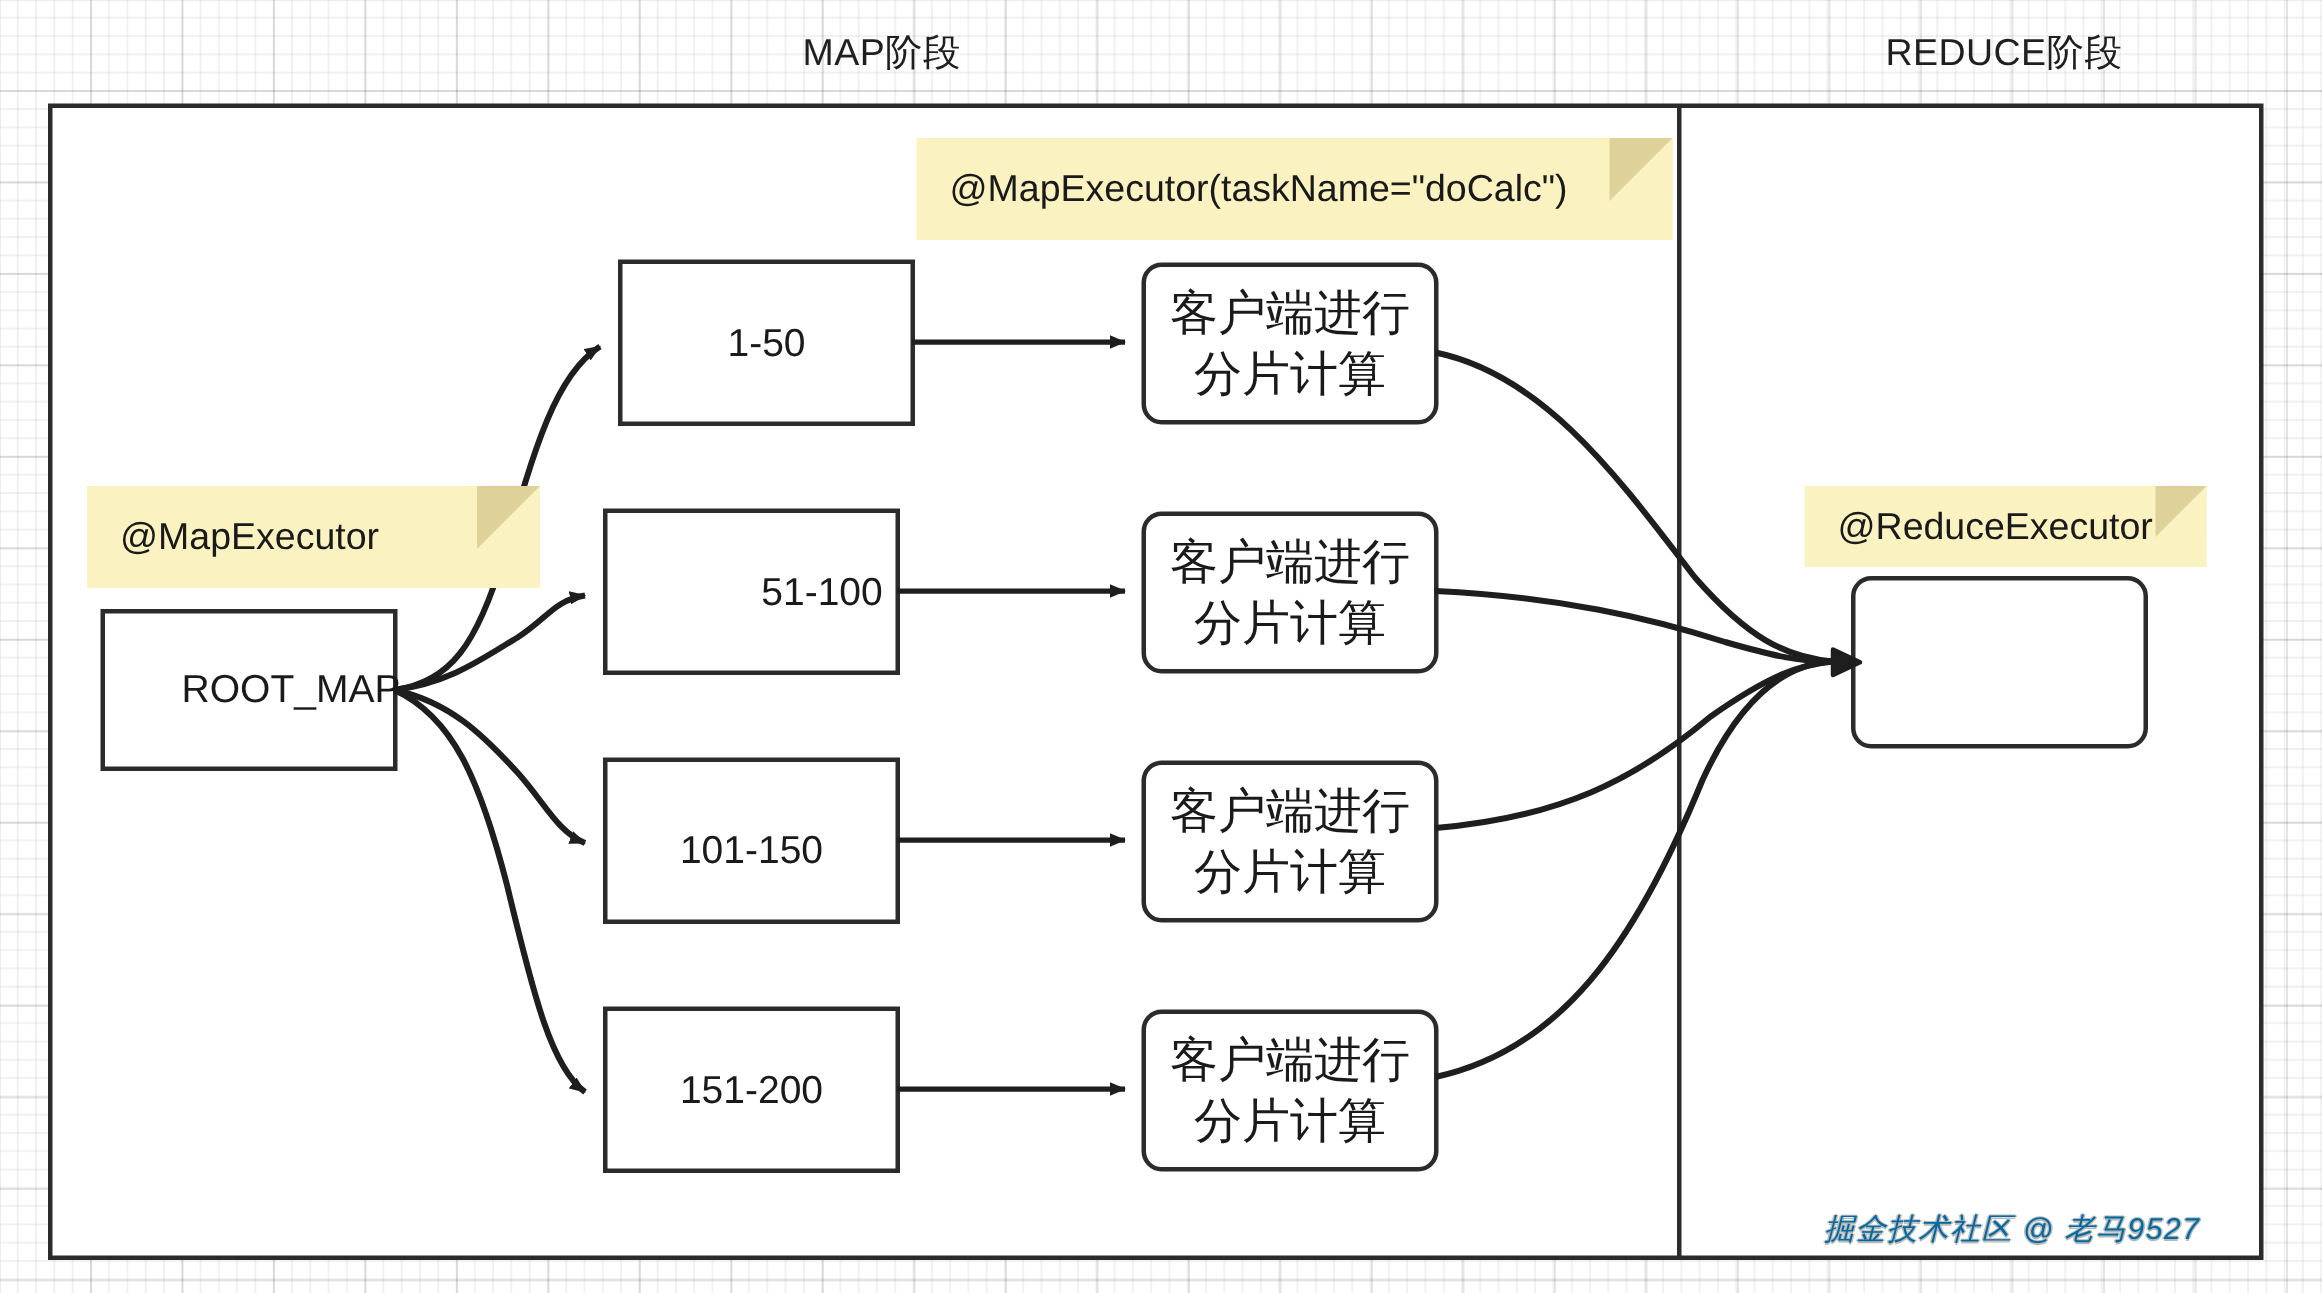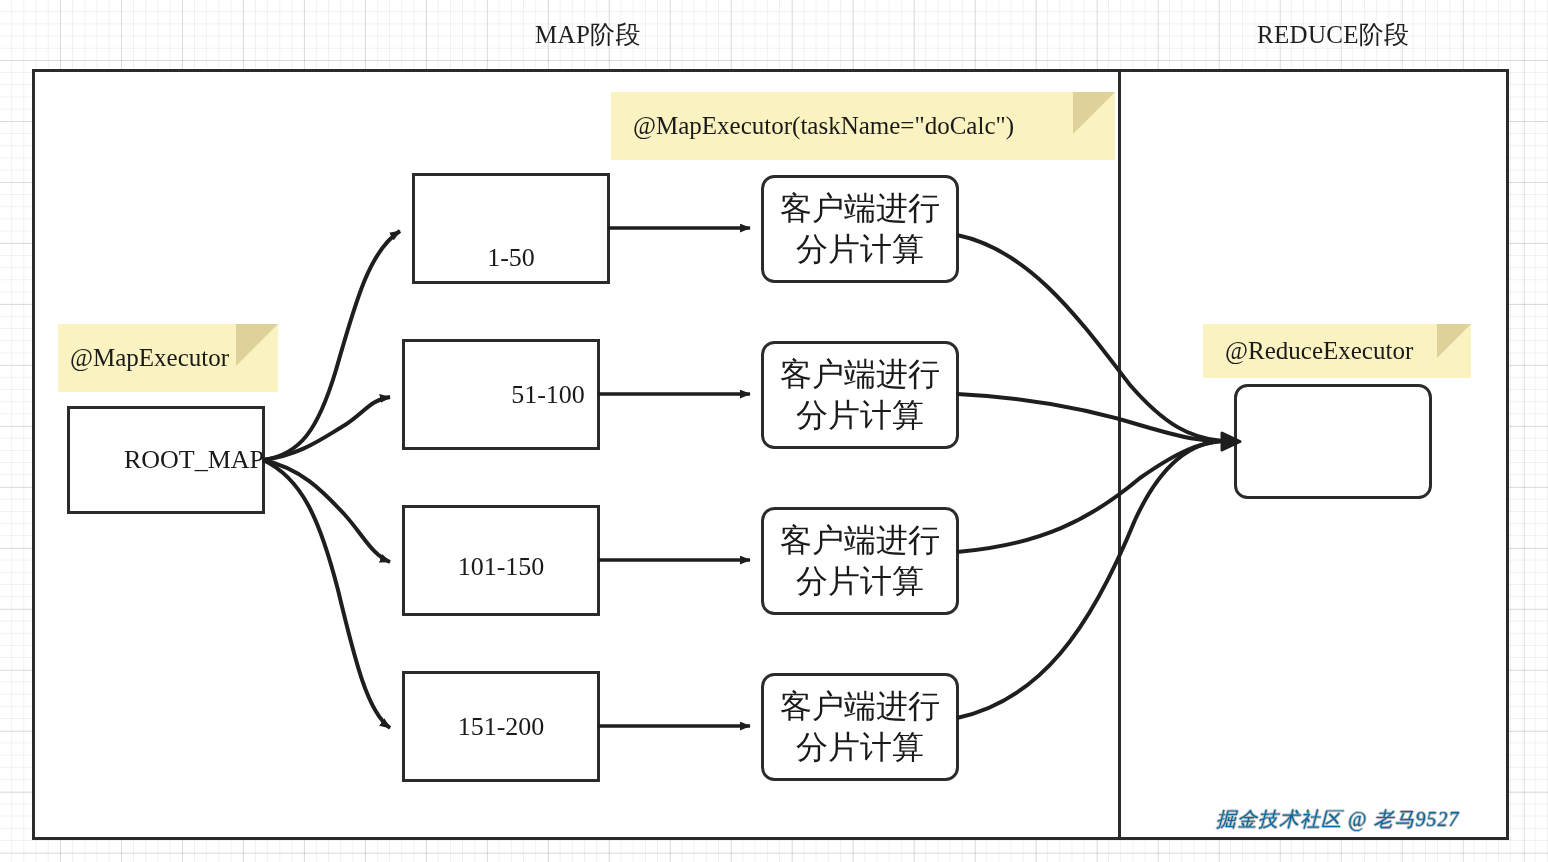--- a/index.html
+++ b/index.html
@@ -3,21 +3,21 @@
 <meta charset="utf-8">
 <style>
   html,body{margin:0;padding:0;}
   body{
     width:1548px;height:862px;
     font-family:"Liberation Sans","DejaVu Sans",sans-serif;
     background:#ffffff;
     overflow:hidden;
     position:relative;
   }
-  #stage{position:relative;width:1548px;height:862px;font-family:Liberation Serif, serif;}
+  #stage{position:relative;width:1548px;height:862px;}
   
   .grid-bg{
     position:absolute;inset:0;
     background-color:#ffffff;
     background-image:
       linear-gradient(to right, rgba(0,0,0,0.055) 1px, transparent 1px),
       linear-gradient(to bottom, rgba(0,0,0,0.055) 1px, transparent 1px),
       linear-gradient(to right, rgba(0,0,0,0.10) 1px, transparent 1px),
       linear-gradient(to bottom, rgba(0,0,0,0.10) 1px, transparent 1px);
     background-size:12.2px 12.2px,12.2px 12.2px,61px 61px,61px 61px;
@@ -41,21 +41,21 @@
     display:flex;align-items:center;
     box-sizing:border-box;
     font-size:25px;
     white-space:nowrap;
   }
   .note .fold{
     position:absolute;right:0;top:0;
     width:0;height:0;
     border-style:solid;
   }
-  #note-map{left:58px;top:324px;width:220px;height:68px;padding-left:12px;}
+  #note-map{left:58px;top:324px;width:302px;height:68px;padding-left:22px;}
   #note-map .fold{border-width:0 0 42px 42px;border-color:transparent transparent #faf2c0 #ded199;}
   #note-calc{left:611px;top:92px;width:504px;height:68px;padding-left:22px;}
   #note-calc .fold{border-width:0 0 42px 42px;border-color:transparent transparent #faf2c0 #ded199;}
   #note-reduce{left:1203px;top:324px;width:268px;height:54px;padding-left:22px;}
   #note-reduce .fold{border-width:0 0 34px 34px;border-color:transparent transparent #faf2c0 #ded199;}
 
   
   .nlabel{
     position:absolute;
     display:flex;align-items:center;justify-content:center;
@@ -146,21 +146,21 @@
     <span>@MapExecutor(taskName="doCalc")</span>
     <span class="fold"></span>
   </div>
   <div class="note" id="note-reduce">
     <span>@ReduceExecutor</span>
     <span class="fold"></span>
   </div>
 
   <div class="nlabel mono" style="left:68px;top:407px;width:196px;height:106px;margin-left:28px;">ROOT_MAP</div>
 
-  <div class="nlabel mono" style="left:413px;top:174px;width:196px;height:109px;margin-top:29px;">1-50</div>
+  <div class="nlabel mono" style="left:413px;top:174px;width:196px;height:109px;">1-50</div>
   <div class="nlabel mono" style="left:403px;top:340px;width:196px;height:109px;margin-left:47px;">51-100</div>
   <div class="nlabel mono" style="left:403px;top:524px;width:196px;height:85px;">101-150</div>
   <div class="nlabel mono" style="left:403px;top:672px;width:196px;height:109px;">151-200</div>
 
   <div class="nlabel cn" style="left:762px;top:176px;width:196px;height:106px;">客户端进行
 分片计算</div>
   <div class="nlabel cn" style="left:762px;top:342px;width:196px;height:106px;">客户端进行
 分片计算</div>
   <div class="nlabel cn" style="left:762px;top:508px;width:196px;height:106px;">客户端进行
 分片计算</div>

